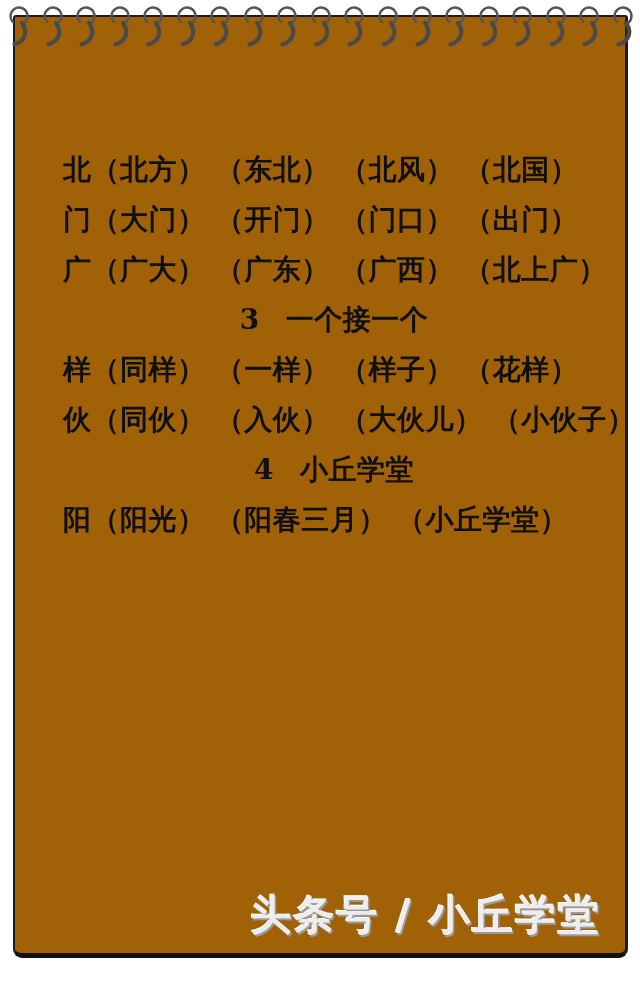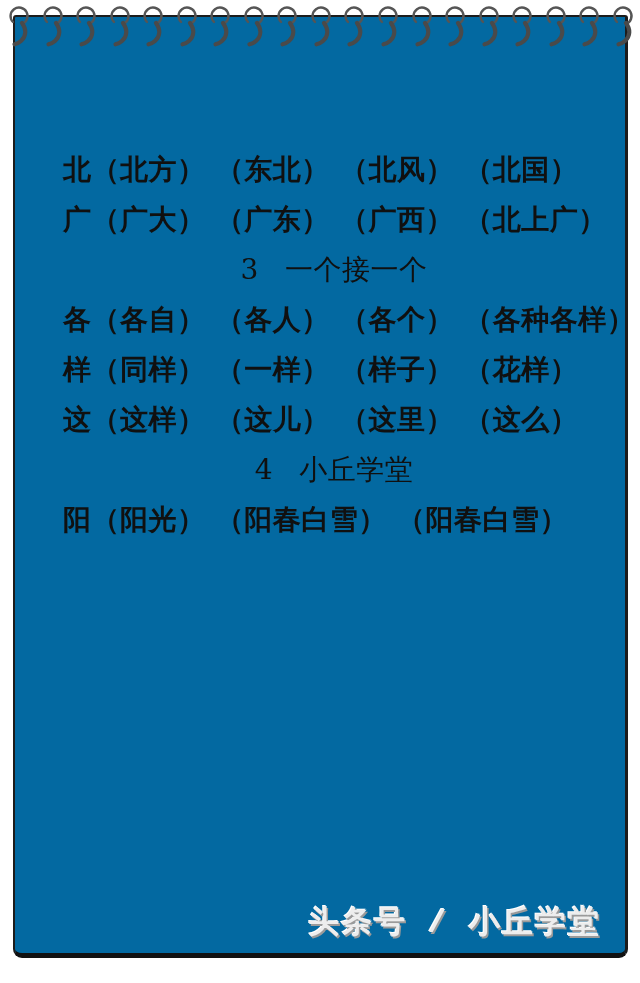--- a/index.html
+++ b/index.html
@@ -10,21 +10,21 @@
     background: #ffffff;
     font-family: "DejaVu Serif", "Liberation Serif", serif;
     overflow: hidden;
   }
   .frame {
     position: absolute;
     left: 13px;
     top: 15px;
     width: 615px;
     height: 943px;
-    background: #0369a1;
+    background: #a16207;
     border: 2px solid #1c1c1c;
     border-right-width: 3px;
     border-bottom: 5px solid #111;
     border-radius: 3px 3px 9px 9px;
     box-sizing: border-box;
   }
   .rings {
     position: absolute;
     left: 6px;
     top: 3px;
@@ -52,37 +52,36 @@
   }
   .line {
     height: 50px;
     line-height: 50px;
     white-space: nowrap;
   }
   .heading {
     height: 50px;
     line-height: 50px;
     text-align: center;
-    font-weight: 400;
+    font-weight: 700;
   }
   .heading .hnum {
     margin-right: 26px;
     font-family: "DejaVu Serif", "Liberation Serif", serif;
   }
   .watermark {
     position: absolute;
     right: 24px;
     bottom: 10px;
-    font-size: 31px;
+    font-size: 41px;
     font-weight: 700;
     color: #ededed;
     text-shadow: 1.5px 1.5px 0 #9a9a9a, -1px -1px 0 #ffffff;
     letter-spacing: 2px;
     white-space: nowrap;
-    font-family: Liberation Mono, monospace;
   }
 </style>
 </head>
 <body>
 
 <div class="rings">
     <svg class="ring" viewBox="0 0 24 48" xmlns="http://www.w3.org/2000/svg">
       <path d="M7 19 A8.5 8.5 0 1 1 16 21" fill="none" stroke="#555555" stroke-width="2.4" stroke-linecap="round"></path>
       <path d="M16 20 C20.5 26 20.5 33 15 38 C13 39.8 10.5 40.8 8.5 41.3" fill="none" stroke="#4a4a4a" stroke-width="4.2" stroke-linecap="round"></path>
     </svg>
@@ -156,22 +155,22 @@
     </svg>
     <svg class="ring" viewBox="0 0 24 48" xmlns="http://www.w3.org/2000/svg">
       <path d="M7 19 A8.5 8.5 0 1 1 16 21" fill="none" stroke="#555555" stroke-width="2.4" stroke-linecap="round"></path>
       <path d="M16 20 C20.5 26 20.5 33 15 38 C13 39.8 10.5 40.8 8.5 41.3" fill="none" stroke="#4a4a4a" stroke-width="4.2" stroke-linecap="round"></path>
     </svg>
   </div>
 
 <div class="frame">
   <div class="content">
       <div class="line">北（北方） （东北） （北风） （北国）</div>
+      <div class="line">门（大门） （开门） （门口） （出门）</div>
       <div class="line">广（广大） （广东） （广西） （北上广）</div>
       <div class="heading"><span class="hnum">3</span><span>一个接一个</span></div>
-      <div class="line">各（各自） （各人） （各个） （各种各样）</div>
       <div class="line">样（同样） （一样） （样子） （花样）</div>
-      <div class="line">这（这样） （这儿） （这里） （这么）</div>
+      <div class="line">伙（同伙） （入伙） （大伙儿） （小伙子）</div>
       <div class="heading"><span class="hnum">4</span><span>小丘学堂</span></div>
-      <div class="line">阳（阳光） （阳春白雪） （阳春白雪）</div>
+      <div class="line">阳（阳光） （阳春三月） （小丘学堂）</div>
     </div>
   <div class="watermark">头条号 / 小丘学堂</div>
 </div>
 
 </body></html>

